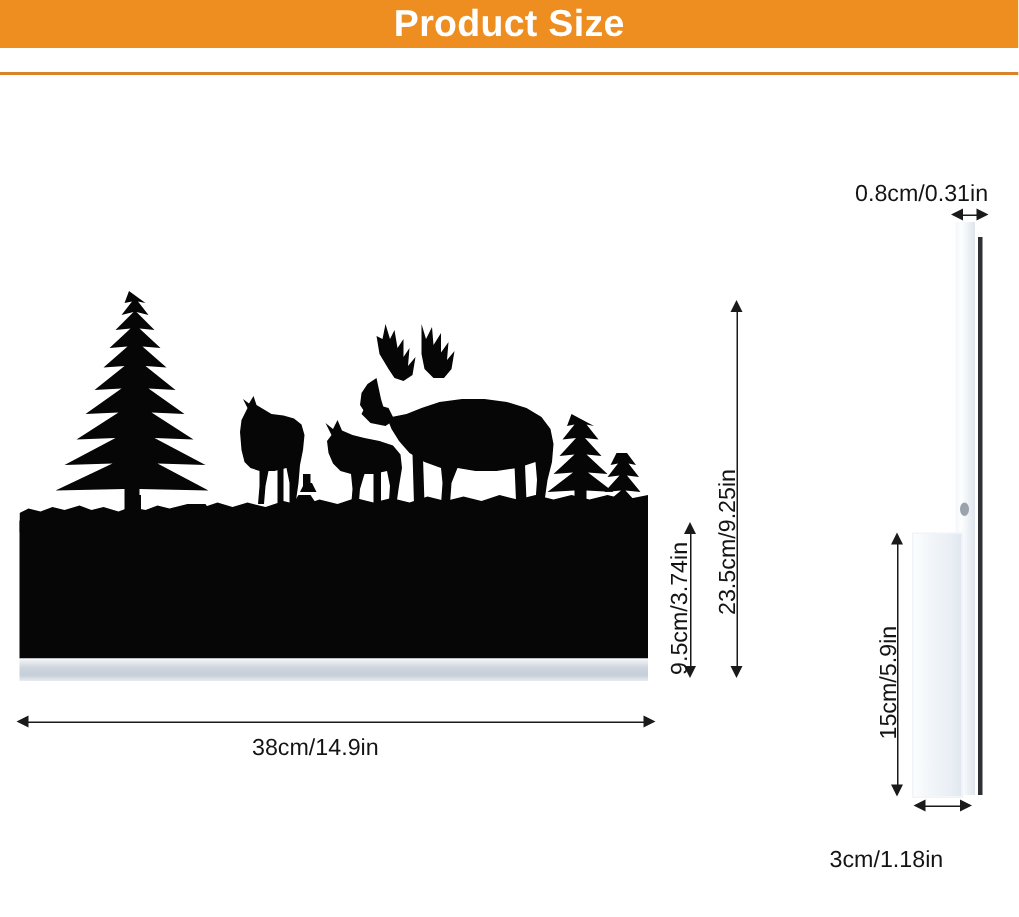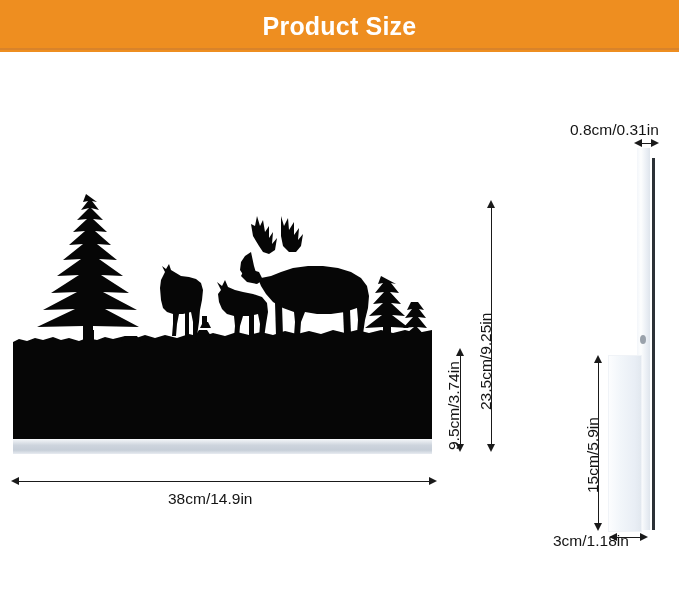--- a/index.html
+++ b/index.html
@@ -16,21 +16,21 @@
     font-family: "Liberation Sans", sans-serif;
     color: #111111;
   }
 
   
   #header-band {
     position: absolute;
     left: 0;
     top: 0;
     width: 679px;
-    height: 52px;
+    height: 32px;
     background: #ee8e20;
     display: flex;
     align-items: center;
     justify-content: center;
   }
   #header-title {
     font-size: 25px;
     font-weight: bold;
     color: #ffffff;
     letter-spacing: 0.2px;
@@ -317,16 +317,16 @@
     <div class="dim-line-v" style="left:598px; top:311px; height:164px;"></div>
     <div class="arrow arrow-up" style="left:593.5px; top:305px;"></div>
     <div class="arrow arrow-down" style="left:593.5px; top:473px;"></div>
     <div class="dim-label dim-label-v" style="left:585px; top:443px;">15cm/5.9in</div>
   </div>
 
   <div>
     <div class="dim-line-h" style="left:615px; top:487px; width:27px;"></div>
     <div class="arrow arrow-left" style="left:609px; top:482.5px;"></div>
     <div class="arrow arrow-right" style="left:640px; top:482.5px;"></div>
-    <div class="dim-label" style="left:553px; top:483px;text-align:right;">3cm/1.18in</div>
+    <div class="dim-label" style="left:553px; top:516px;text-align:right;">3cm/1.18in</div>
   </div>
 
 </div>
 
 </body></html>

